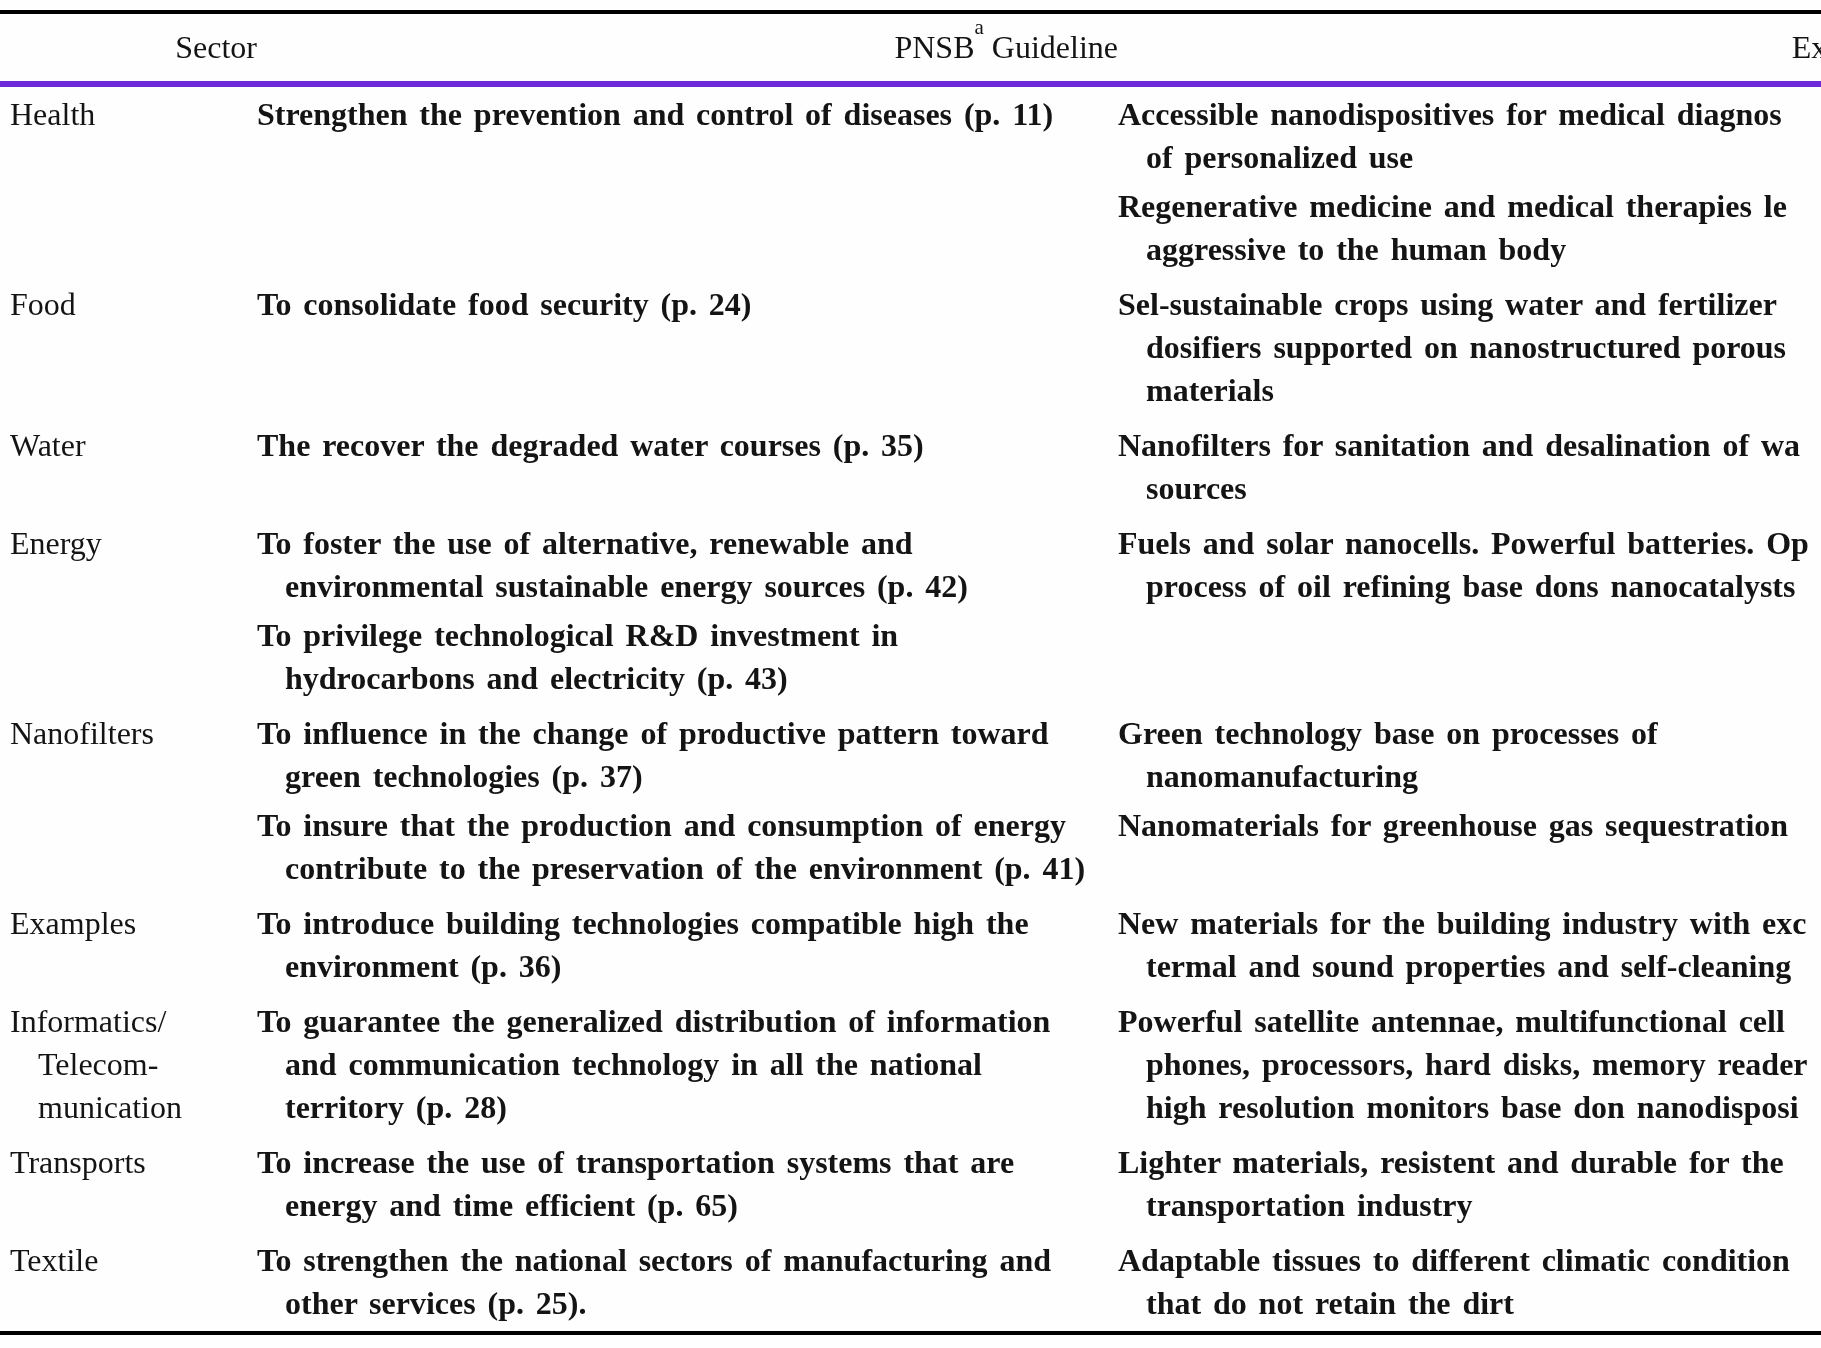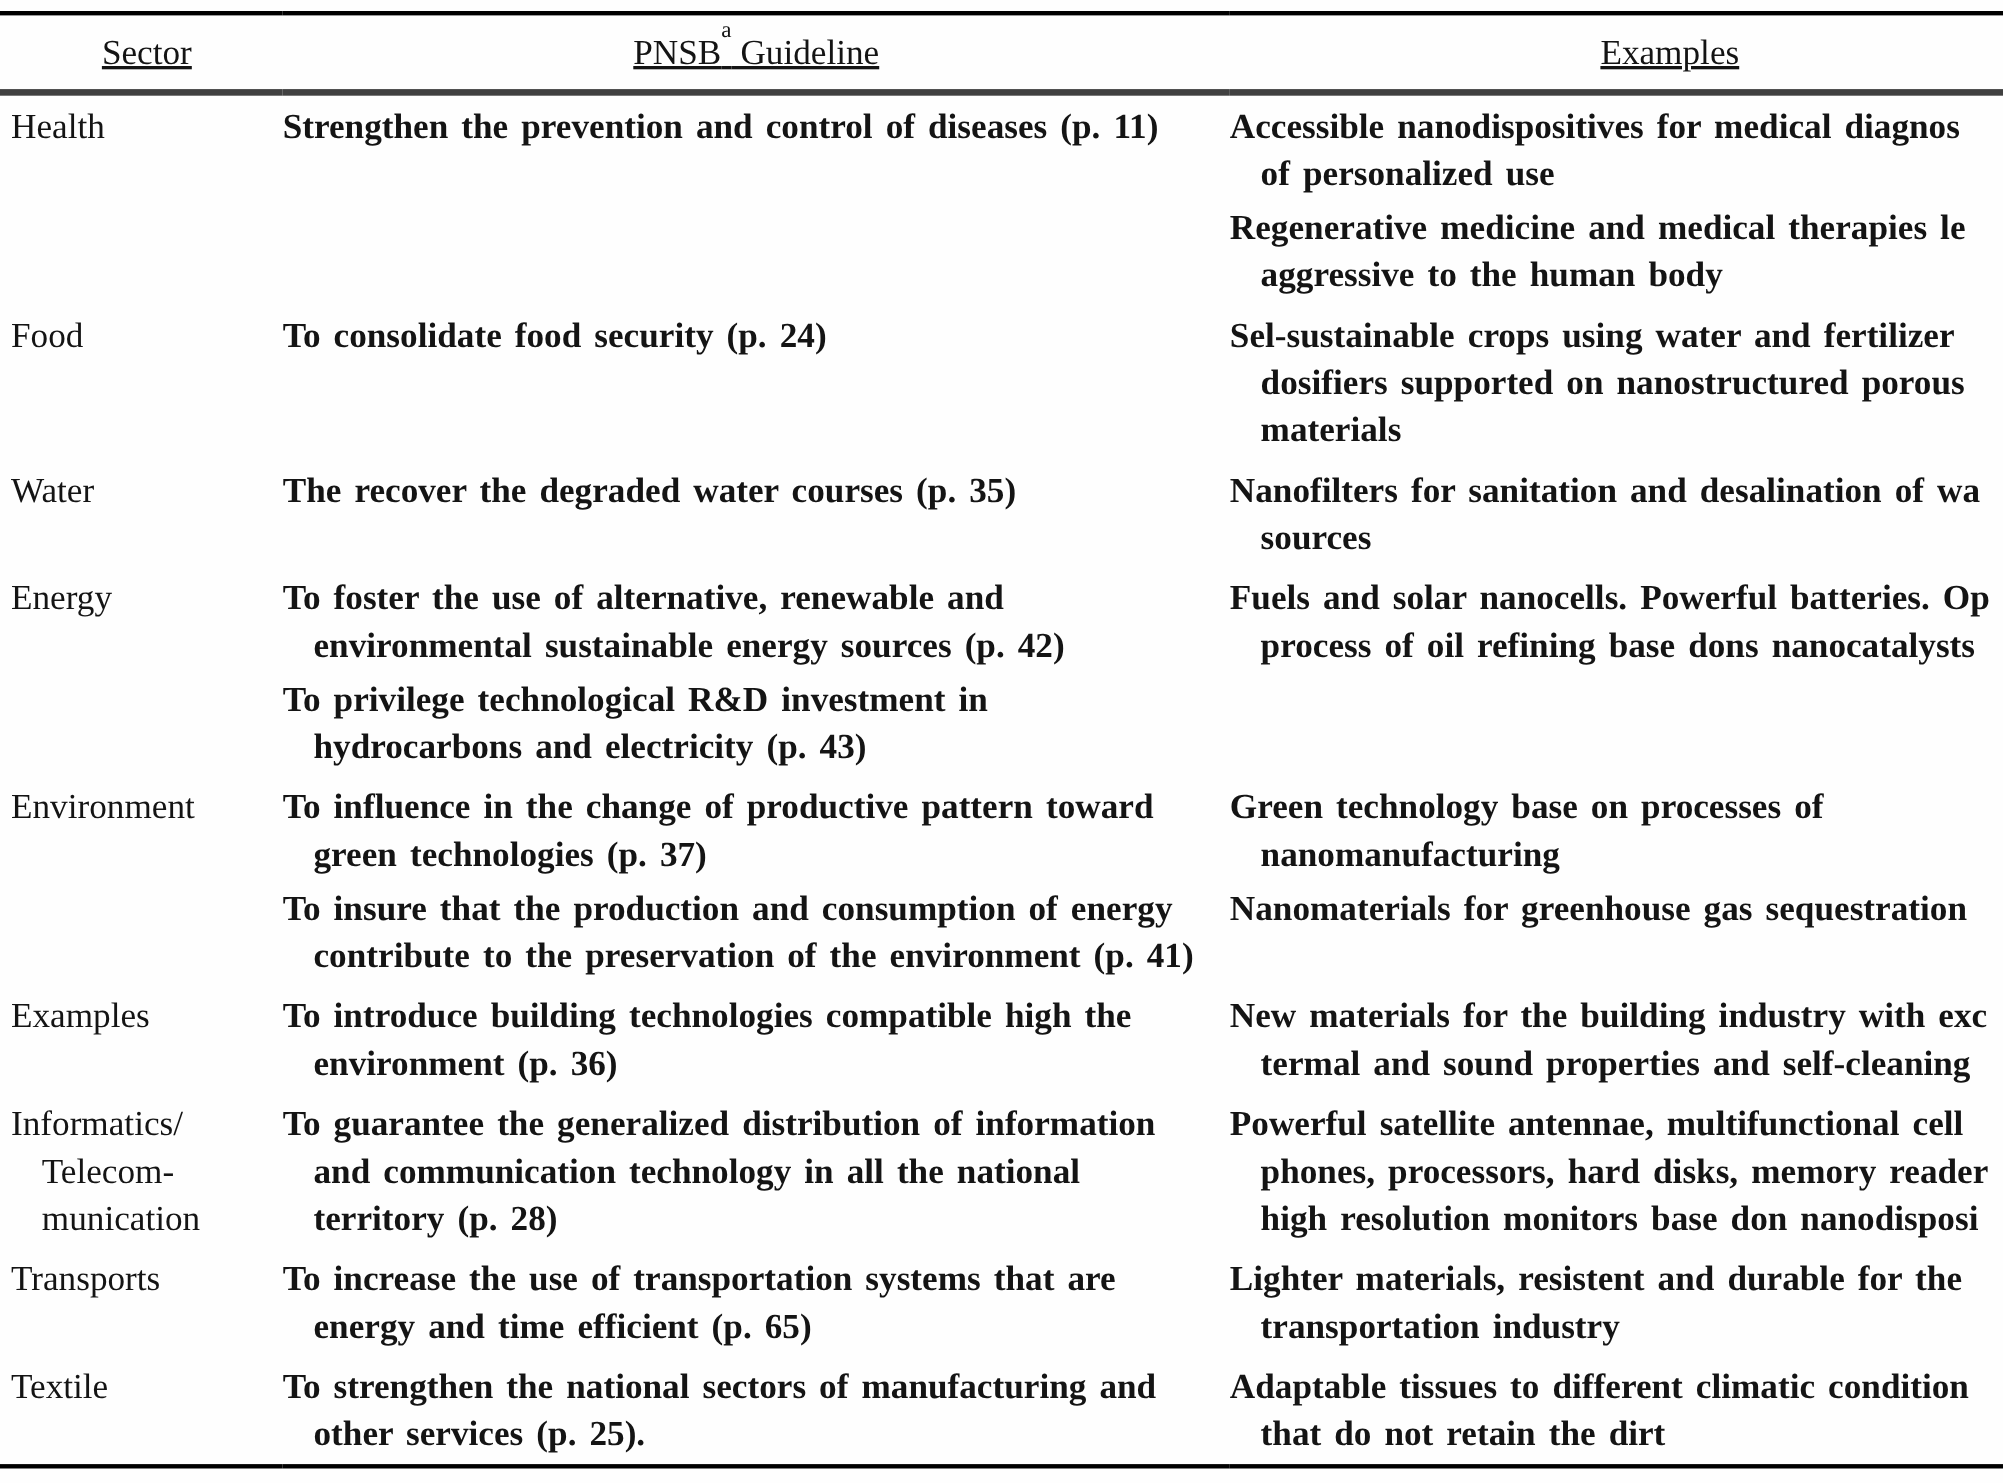--- a/index.html
+++ b/index.html
@@ -28,28 +28,27 @@
     table-layout: fixed;
     width: 1918px;
     margin-top: 10px;
     border-top: 4px solid #000;
     border-bottom: 4px solid #000;
   }
   col.c1 { width: 257px; }
   col.c2 { width: 861px; }
   col.c3 { width: 800px; }
   th {
-    text-align: center;
+    text-align: right;
     font-weight: normal;
     font-size: 32px;
     line-height: 43px;
     padding: 12px 0 12px 0;
-    border-bottom: 6px solid #404040;
+    border-bottom: 6px solid #6d28d9;
     white-space: nowrap;
-    text-decoration: underline;
   }
   th.h-sector { padding-left: 10px; }
   th sup {
     font-size: 21px;
     line-height: 0;
     position: relative;
     top: -12px;
   }
   td {
     vertical-align: top;
@@ -157,21 +156,21 @@
           </td>
     <td class="col-examples">
             <div class="para">
               <div class="line">Fuels and solar nanocells. Powerful batteries. Op</div>
               <div class="line cont">process of oil refining base dons nanocatalysts</div>
             </div>
           </td>
   </tr>
         <tr>
     <td class="col-sector">
-            <div class="line">Environment</div>
+            <div class="line">Nanofilters</div>
           </td>
     <td class="col-guideline">
             <div class="para">
               <div class="line">To influence in the change of productive pattern toward</div>
               <div class="line cont">green technologies (p. 37)</div>
             </div>
             <div class="para">
               <div class="line">To insure that the production and consumption of energy</div>
               <div class="line cont">contribute to the preservation of the environment (p. 41)</div>
             </div>

